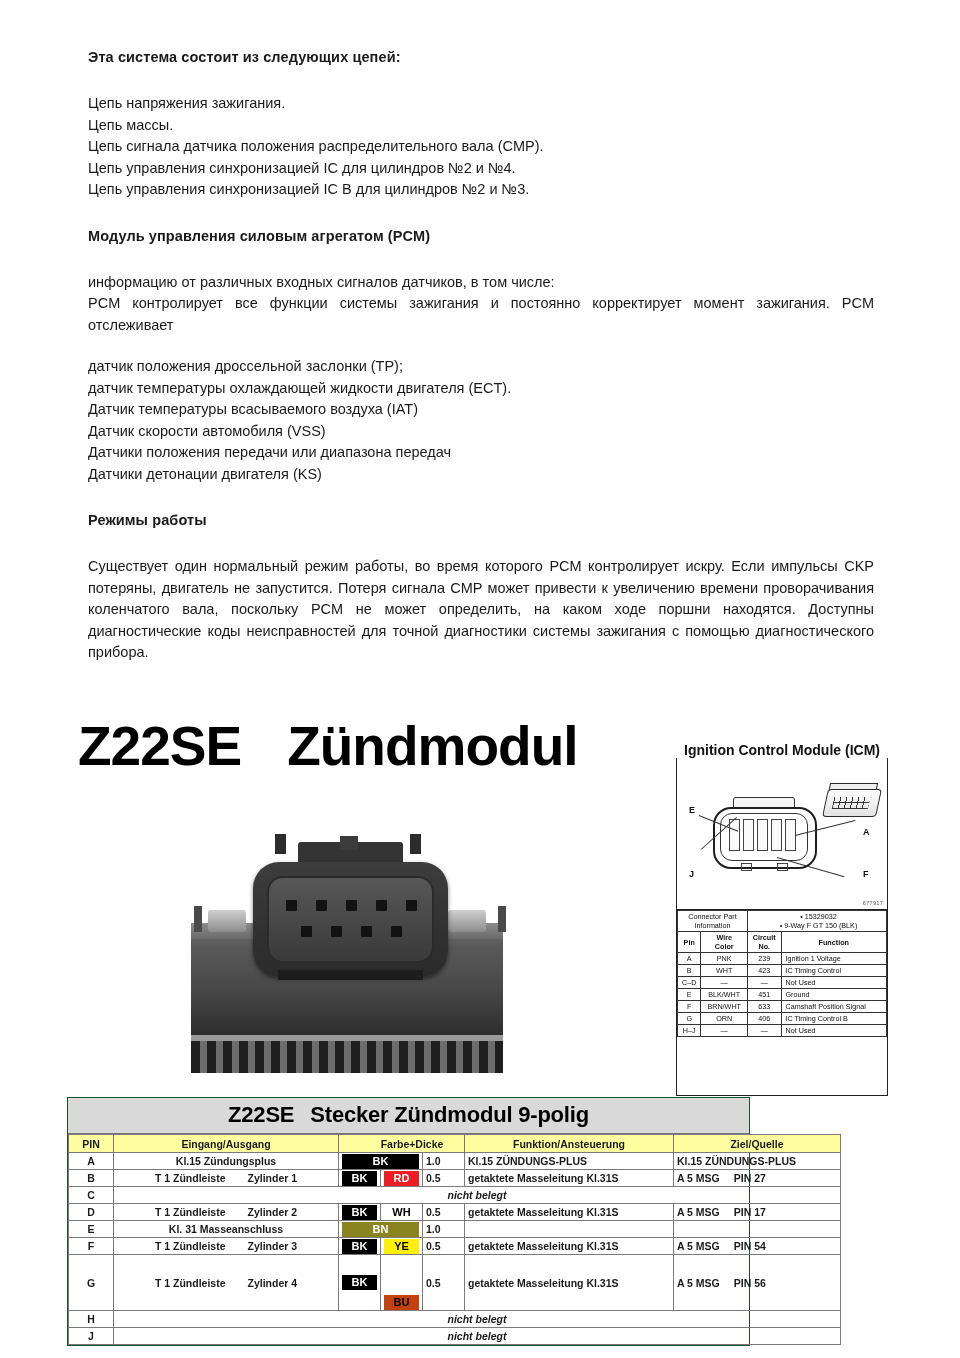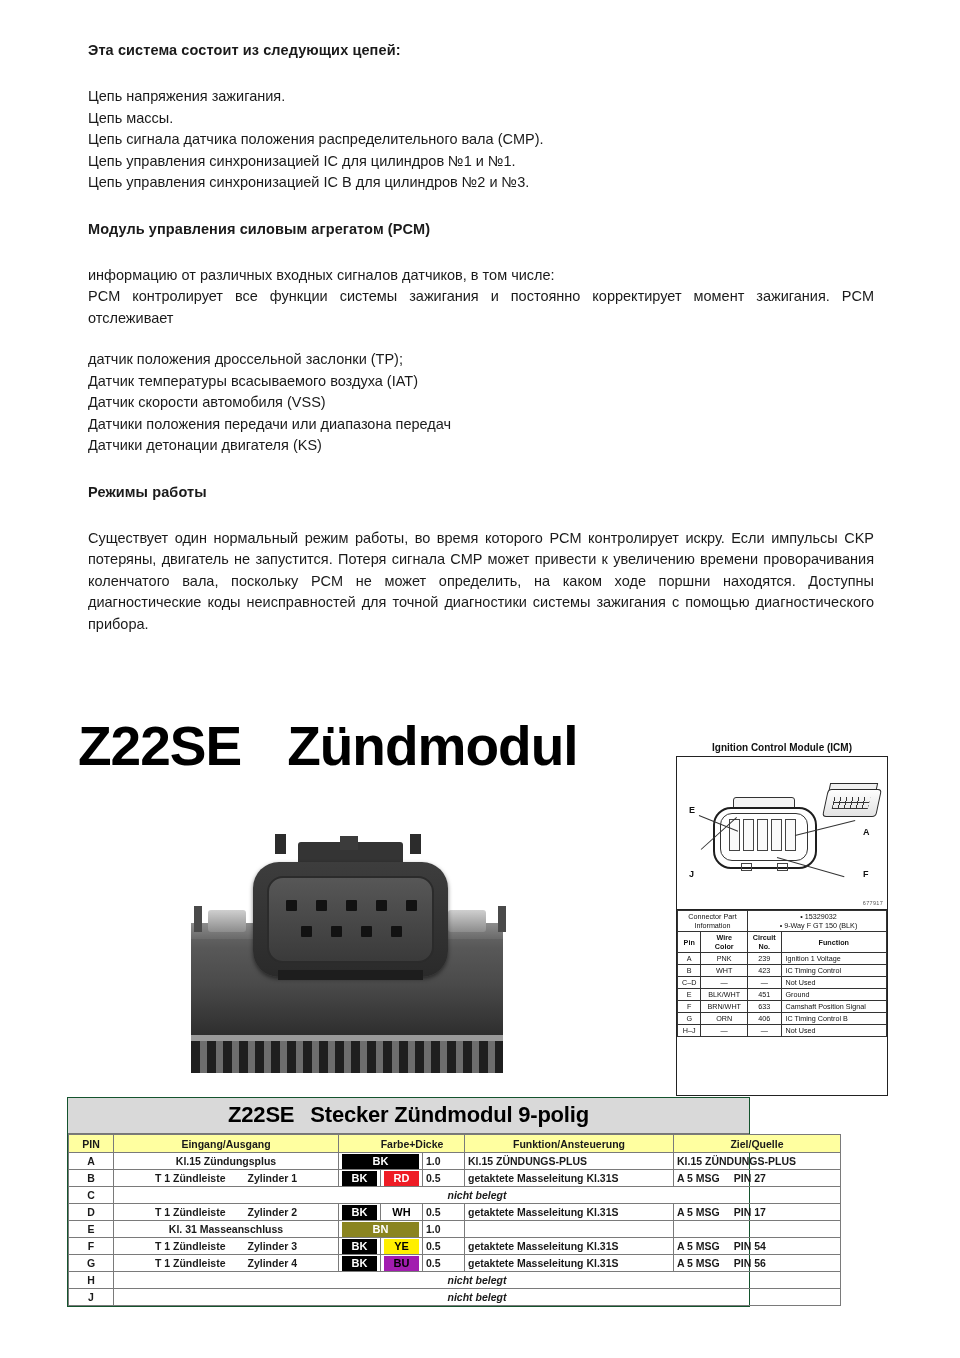--- a/index.html
+++ b/index.html
@@ -13,21 +13,21 @@
     font-family: "Liberation Sans", sans-serif;
     color: #1a1a1a;
     position: relative;
     overflow: hidden;
   }
 
   
   .article {
     position: absolute;
     left: 88px;
-    top: 41px;
+    top: 48px;
     width: 786px;
   }
   .h-bold {
     font-weight: bold;
     font-size: 14.5px;
     line-height: 19px;
     margin: 0;
     letter-spacing: 0.1px;
   }
   .gap-lg { height: 26px; }
@@ -163,21 +163,21 @@
     border: 1px solid #222;
     background: #fff;
     box-sizing: border-box;
   }
   .icm-title {
     position: absolute;
     left: 676px;
     top: 742px;
     width: 212px;
     text-align: center;
-    font-size: 10px;
+    font-size: 14px;
     font-weight: bold;
     color: #111;
     background: #fff;
     z-index: 3;
   }
   .icm-draw {
     position: relative;
     height: 152px;
     border-bottom: 1px solid #222;
   }
@@ -301,42 +301,43 @@
   td.c-thk { width: 30px; }
   td.c-fn  { width: 202px; text-align: left; padding-left: 5px; }
   td.c-src { width: 160px; text-align: left; padding-left: 6px; }
   td.c-empty-wide { text-align: center; font-style: italic; }
   .sw { display:block; width:100%; height:15px; line-height:15px; text-align:center; font-weight:bold; }
   .sw-BK { background:#000; color:#fff; }
   .sw-RD { background:#ee1c25; color:#fff; }
   .sw-WH { background:#ffffff; color:#000; }
   .sw-BN { background:#8a8420; color:#fff; }
   .sw-YE { background:#ffef00; color:#000; }
-  .sw-BU { background:#a21caf; color:#000; }
+  .sw-BU { background:#c2410c; color:#000;margin-top:40px; }
   .io-sp { display:inline-block; width: 22px; }
   .src-sp { display:inline-block; width: 14px; }
 </style>
 </head>
 <body>
 
 <div class="article">
   <p class="h-bold">Эта система состоит из следующих цепей:</p>
   <div class="gap-lg"></div>
   <p class="line">Цепь напряжения зажигания.</p>
   <p class="line">Цепь массы.</p>
   <p class="line">Цепь сигнала датчика положения распределительного вала (CMP).</p>
-  <p class="line">Цепь управления синхронизацией IC для цилиндров №1 и №1.</p>
+  <p class="line">Цепь управления синхронизацией IC для цилиндров №2 и №4.</p>
   <p class="line">Цепь управления синхронизацией IC B для цилиндров №2 и №3.</p>
   <div class="gap-lg"></div>
   <p class="h-bold">Модуль управления силовым агрегатом (PCM)</p>
   <div class="gap-lg"></div>
   <p class="para nojust">информацию от различных входных сигналов датчиков, в том числе:</p>
   <p class="para">PCM контролирует все функции системы зажигания и постоянно корректирует момент зажигания. PCM отслеживает</p>
   <div class="gap-md"></div>
   <p class="line">датчик положения дроссельной заслонки (TP);</p>
+  <p class="line">датчик температуры охлаждающей жидкости двигателя (ECT).</p>
   <p class="line">Датчик температуры всасываемого воздуха (IAT)</p>
   <p class="line">Датчик скорости автомобиля (VSS)</p>
   <p class="line">Датчики положения передачи или диапазона передач</p>
   <p class="line">Датчики детонации двигателя (KS)</p>
   <div class="gap-lg"></div>
   <p class="h-bold">Режимы работы</p>
   <div class="gap-lg"></div>
   <p class="para">Существует один нормальный режим работы, во время которого PCM контролирует искру. Если импульсы CKP потеряны, двигатель не запустится. Потеря сигнала CMP может привести к увеличению времени проворачивания коленчатого вала, поскольку PCM не может определить, на каком ходе поршни находятся. Доступны диагностические коды неисправностей для точной диагностики системы зажигания с помощью диагностического прибора.</p>
 </div>
 

